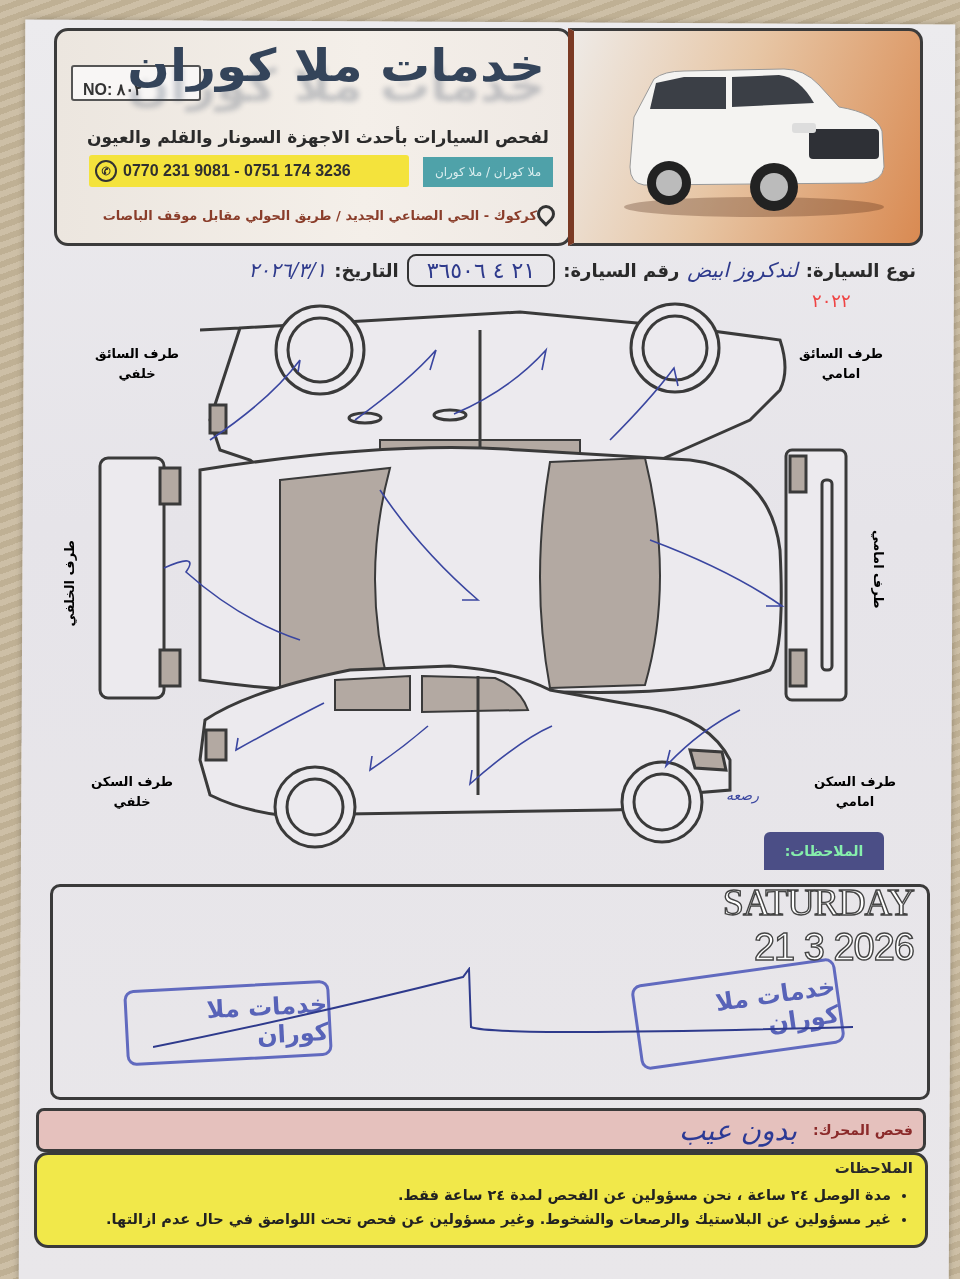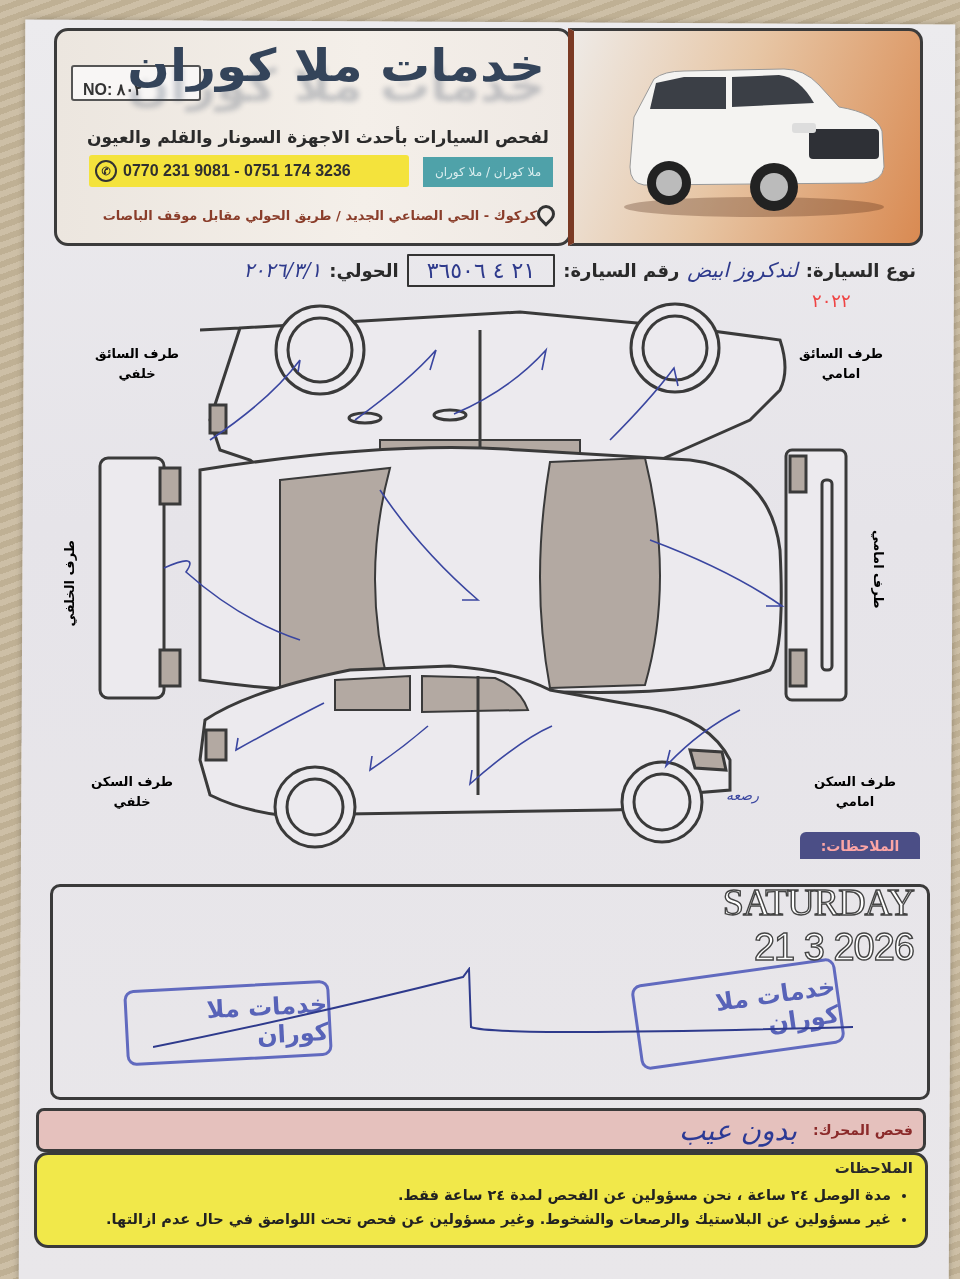--- a/index.html
+++ b/index.html
@@ -23,27 +23,27 @@
   .teal{position:absolute;left:366px;top:126px;width:130px;height:30px;background:#3e9aa3;color:#d8eef0;border-radius:0;
     font:12px "DejaVu Sans",sans-serif;display:flex;align-items:center;justify-content:center;direction:rtl;opacity:.9;}
   .address{position:absolute;right:14px;top:174px;font:bold 13px "DejaVu Sans",sans-serif;color:#8a3d2a;direction:rtl;display:flex;align-items:flex-end;gap:0;}
   .pin{width:12px;height:12px;border:3px solid #333;border-radius:50% 50% 50% 0;transform:rotate(-45deg);}
   .hdr-right{position:absolute;left:514px;top:0;width:346px;height:212px;border:3px solid #3b3b3b;border-left:6px solid #7b3a24;border-radius:0 14px 14px 0;
     background:linear-gradient(110deg,#eeeae6 0%,#e7c6a5 45%,#d98a52 100%);overflow:hidden;}
   .suv{position:absolute;left:40px;top:26px;width:280px;height:160px;}
   .info-row{position:absolute;left:66px;top:250px;width:850px;height:40px;direction:rtl;display:flex;align-items:center;gap:8px;
     font:bold 18px "DejaVu Sans",sans-serif;color:#2a2a2a;}
   .hand{font:italic 20px "DejaVu Serif",serif;color:#2e3a8c;}
-  .plate{border:2px solid #333;border-radius:1px;padding:2px 18px;font:22px "DejaVu Sans",sans-serif;color:#2e3a8c;}
+  .plate{border:2px solid #333;border-radius:9px;padding:2px 18px;font:22px "DejaVu Sans",sans-serif;color:#2e3a8c;}
   .year2{position:absolute;left:812px;top:290px;font:18px "DejaVu Sans",sans-serif;color:#ef4444;}
   .side-label{position:absolute;font:bold 13px "DejaVu Sans",sans-serif;color:#000000;text-align:center;direction:rtl;line-height:20px;}
   .vert{writing-mode:vertical-rl;}
   .diagram{position:absolute;left:90px;top:290px;width:780px;height:560px;}
-  .notes-tag{position:absolute;left:800px;top:832px;width:120px;height:27px;background:#4b4e86;border-radius:6px 6px 0 0;
-    color:#fca5a5;font:bold 14px "DejaVu Sans",sans-serif;display:flex;align-items:center;justify-content:center;direction:rtl;}
+  .notes-tag{position:absolute;left:764px;top:832px;width:120px;height:38px;background:#4b4e86;border-radius:6px 6px 0 0;
+    color:#86efac;font:bold 14px "DejaVu Sans",sans-serif;display:flex;align-items:center;justify-content:center;direction:rtl;}
   .notes-box{position:absolute;left:50px;top:884px;width:874px;height:210px;border:3px solid #3a3a3a;border-radius:10px;background:transparent;}
   .stamp{position:absolute;border:3px solid #4a55b8;border-radius:10px;color:#3f4db0;font:bold 24px "DejaVu Sans",sans-serif;
     display:flex;align-items:center;justify-content:center;direction:rtl;opacity:.85;}
   .overlay{position:absolute;right:46px;font:38px "Liberation Sans",sans-serif;color:#fff;
     -webkit-text-stroke:1.4px #444;letter-spacing:-1px;}
   .engine{position:absolute;left:36px;top:1108px;width:890px;height:44px;border:3px solid #3a3a3a;border-radius:8px;
     background:#e5c1bd;direction:rtl;display:flex;align-items:center;padding-right:10px;box-sizing:border-box;gap:16px;}
   .engine-label{font:bold 14px "DejaVu Sans",sans-serif;color:#8b2a2a;}
   .engine-val{font:italic 28px "DejaVu Serif",serif;color:#2c3a95;}
   .terms{position:absolute;left:34px;top:1152px;width:894px;height:96px;border:3px solid #3a3a3a;border-radius:14px;
@@ -89,21 +89,21 @@
         <circle cx="160" cy="130" r="14" fill="#bbb"></circle>
     </svg>
   </div>
 </div>
 
 <div class="info-row">
   <span>نوع السيارة:</span>
   <span class="hand">لندكروز ابيض</span>
   <span>رقم السيارة:</span>
   <span class="plate">٢١ ٤ ٣٦٥٠٦</span>
-  <span>الحولي:</span>
+  <span>التاريخ:</span>
   <span class="hand">٢٠٢٦/٣/١</span>
 </div>
 <div class="year2">٢٠٢٢</div>
 
 <div class="side-label" style="left:92px;top:344px;width:90px;">
   <div>طرف السائق</div>
   <div>خلفي</div>
 </div>
 <div class="side-label" style="left:786px;top:344px;width:110px;">
   <div>طرف السائق</div>

